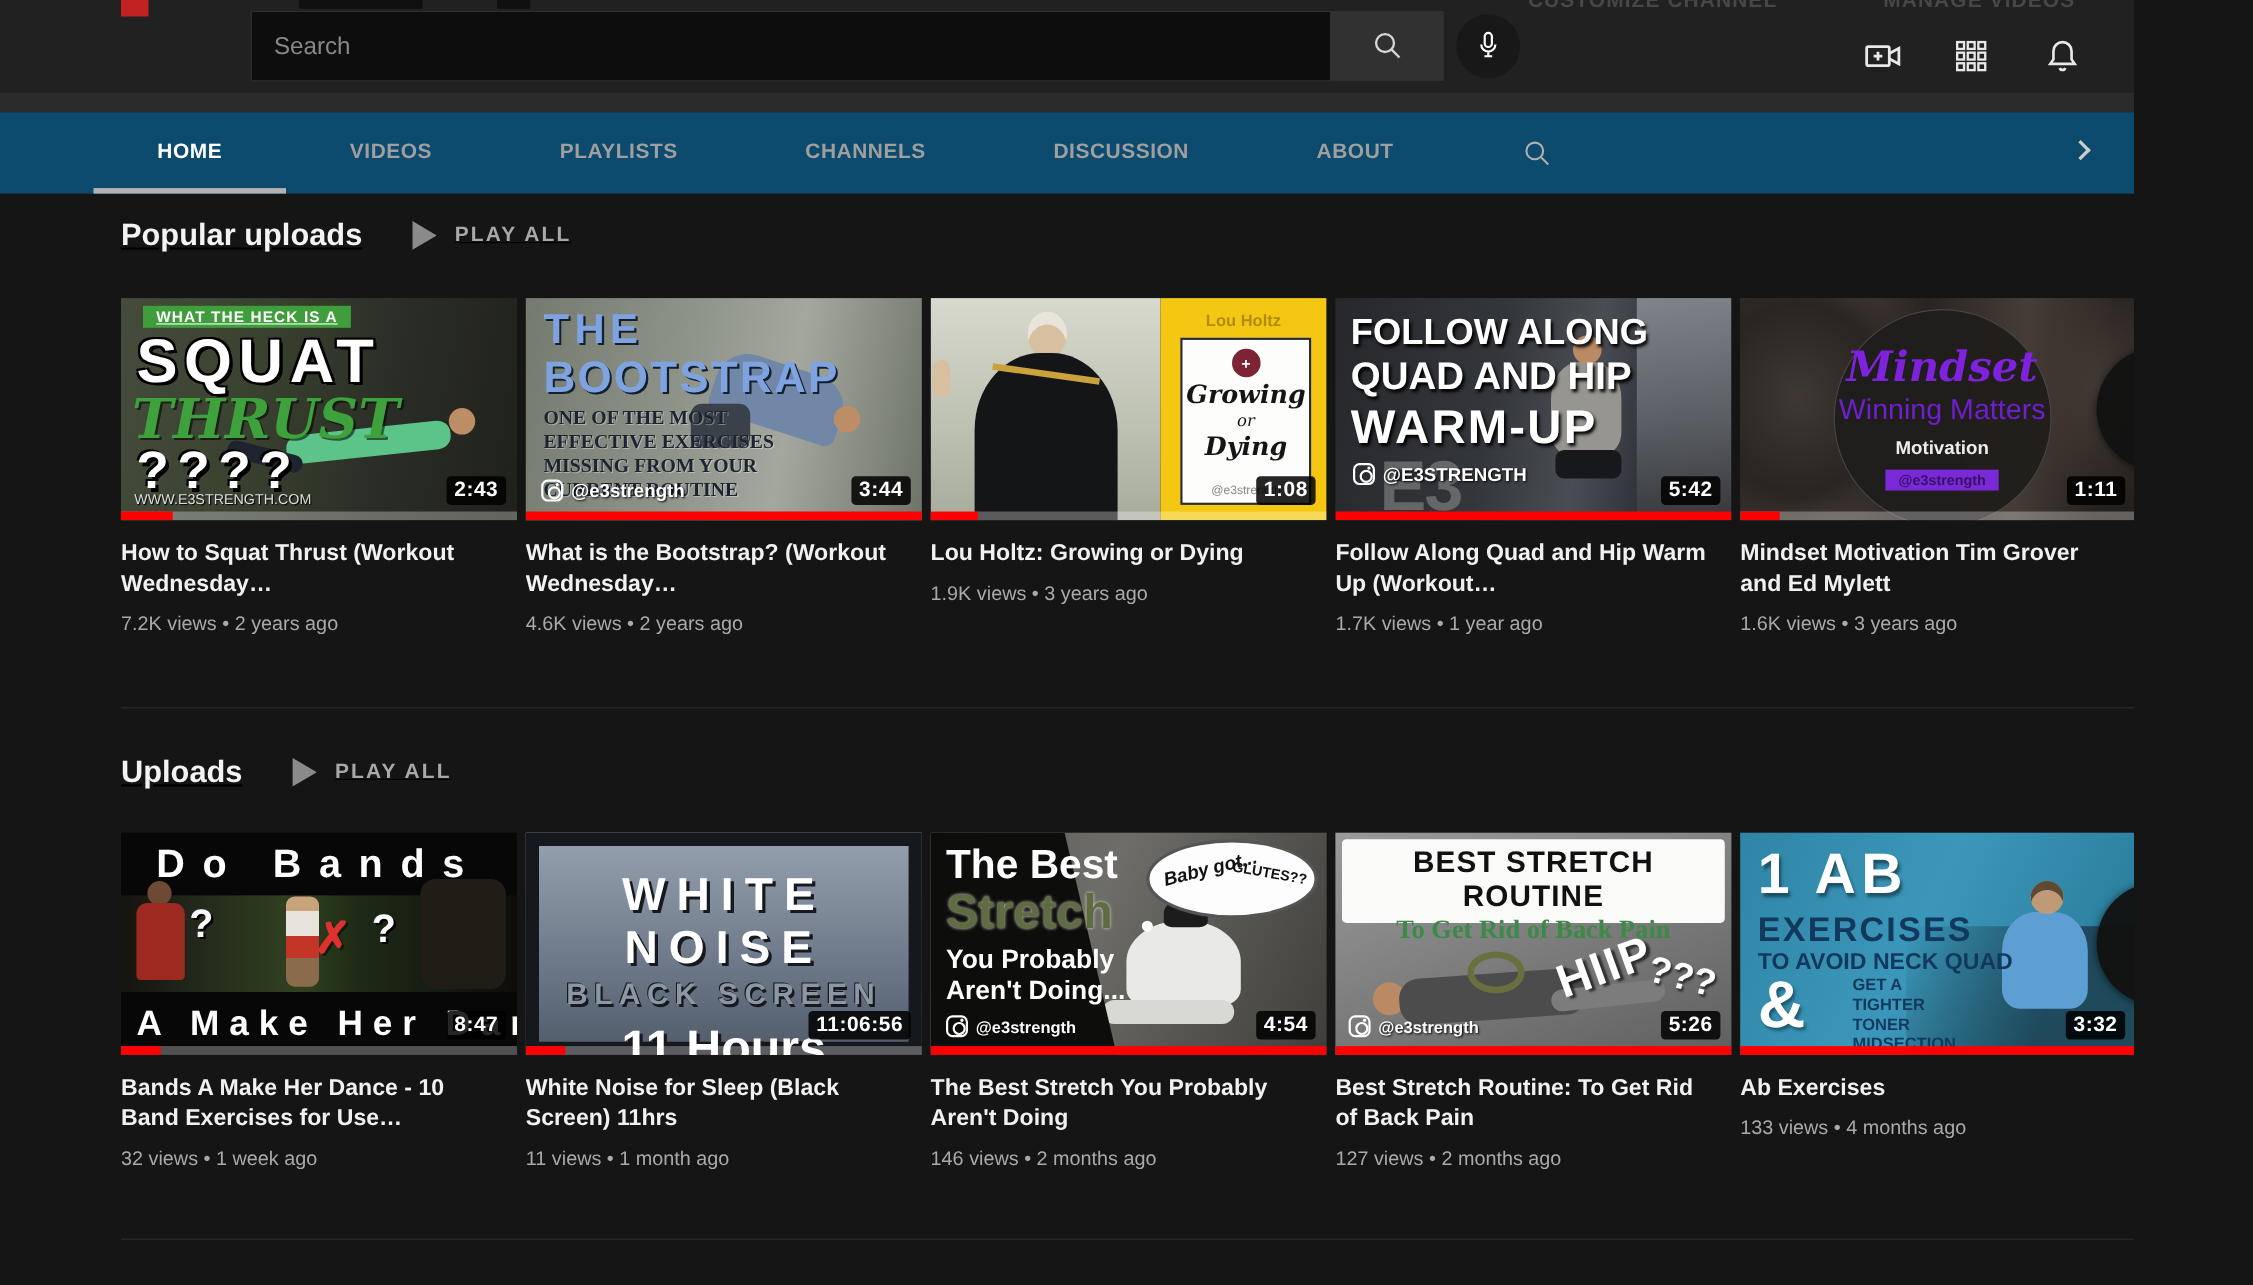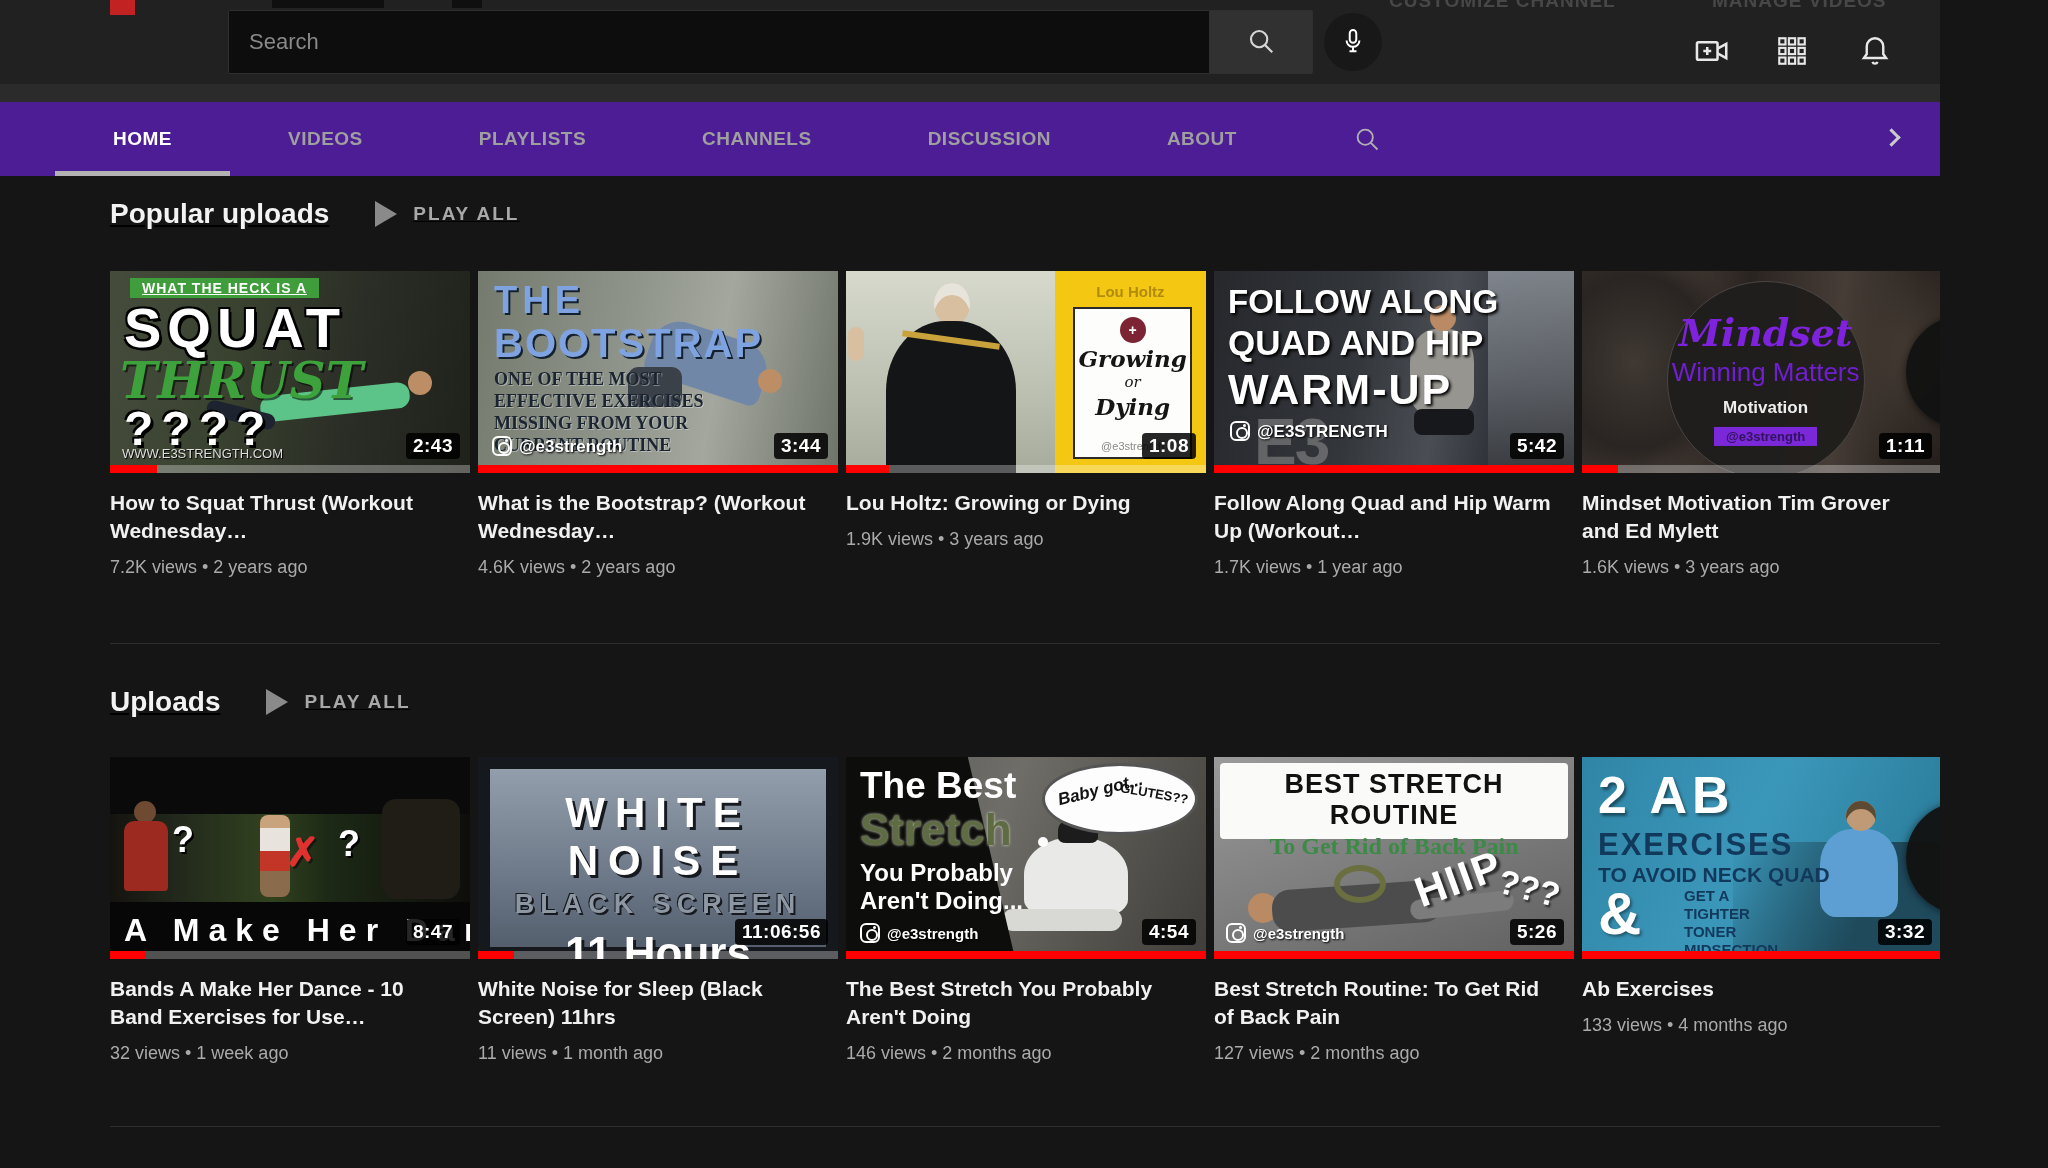--- a/index.html
+++ b/index.html
@@ -19,21 +19,21 @@
   .search::placeholder { color:#888; }
   .searchbtn { width:103px; height:64px; background:#313131; border:1px solid #2f2f2f; border-left:none; border-radius:0 2px 2px 0; cursor:pointer; display:flex; align-items:center; justify-content:center; }
   .micbtn { position:absolute; left:1324px; top:13px; width:58px; height:58px; border-radius:50%; background:#181818; border:none; cursor:pointer; display:flex; align-items:center; justify-content:center; }
   .mh-icon { position:absolute; top:32px; width:40px; height:40px; background:none; border:none; cursor:pointer; display:flex; align-items:center; justify-content:center; }
   .ic-create { left:1692px; } .ic-grid { left:1772px; } .ic-bell { left:1855px; }
   .avatar { position:absolute; left:1951px; top:27px; width:50px; height:50px; border-radius:50%; background:#3fa54a; display:flex; align-items:center; justify-content:center; cursor:pointer; }
   .avatar span { color:#263238; font-weight:bold; font-size:24px; letter-spacing:-1px; }
   .header-strip { position:absolute; top:84px; left:0; width:2048px; height:18px; background:#2b2b2b; }
 
   
-  .tabbar { position:absolute; top:102px; left:0; width:2048px; height:74px; background:#4c1d95; display:flex; align-items:center; padding-left:55px; }
+  .tabbar { position:absolute; top:102px; left:0; width:2048px; height:74px; background:#0c4a6e; display:flex; align-items:center; padding-left:85px; }
   .tab { height:74px; line-height:74px; padding:0 58px; color:#9f9f9f; font-size:19px; font-weight:bold; letter-spacing:.5px; cursor:pointer; position:relative; }
   .tab.active { color:#fff; }
   .tab.active::after { content:""; position:absolute; left:0; right:0; bottom:0; height:5px; background:#b3b3b3; }
   .tab-search { padding:0 58px; cursor:pointer; display:flex; align-items:center; }
   .tab-chevron { position:absolute; left:1885px; top:50%; transform:translateY(-50%); cursor:pointer; }
   .chev { display:inline-block; width:13px; height:13px; border-top:3px solid #ccc; border-right:3px solid #ccc; transform:rotate(45deg); }
   .chev.big { width:22px; height:22px; border-width:4px; border-color:#eee; }
 
   
   .content { position:absolute; top:176px; left:0; width:2048px; padding:0 106px 0 110px; }
@@ -388,20 +388,23 @@
         <h2>Uploads</h2>
         <div class="playall">
           <span class="tri"></span>
           <span class="pa-label">PLAY ALL</span>
         </div>
       </div>
       <div class="row">
 
         <div class="card">
           <div class="thumb t6">
+            <div class="t6-top">
+                <span>Do Bands</span>
+              </div>
             <div class="t6-mid"></div>
             <span class="abs t6-g1h"></span>
             <span class="abs t6-g1"></span>
             <span class="abs t6-g2"></span>
             <span class="abs t6-g3"></span>
             <span class="abs t6-q1">?</span>
             <span class="abs t6-x">✗</span>
             <span class="abs t6-q2">?</span>
             <div class="t6-bot">
                 <span>A Make Her Dance</span>
@@ -474,21 +477,21 @@
           </div>
           <div class="vtitle">Best Stretch Routine: To Get Rid of Back Pain</div>
           <div class="vmeta">127 views • 2 months ago</div>
         </div>
 
         <div class="card">
           <div class="thumb t10">
             <div class="t10-floor"></div>
             <span class="abs t10-p"></span>
             <span class="abs t10-ph"></span>
-            <span class="abs t10-n">2 AB</span>
+            <span class="abs t10-n">1 AB</span>
             <span class="abs t10-l2">EXERCISES</span>
             <span class="abs t10-l3">TO AVOID NECK QUAD</span>
             <span class="abs t10-amp">&amp;</span>
             <span class="abs t10-r t10-r1">GET A</span>
             <span class="abs t10-r t10-r2">TIGHTER</span>
             <span class="abs t10-r t10-r3">TONER</span>
             <span class="abs t10-r t10-r4">MIDSECTION</span>
             <span class="dur">3:32</span>
             <div class="track">
                 <div class="prog" style="width: 100%;"></div>

